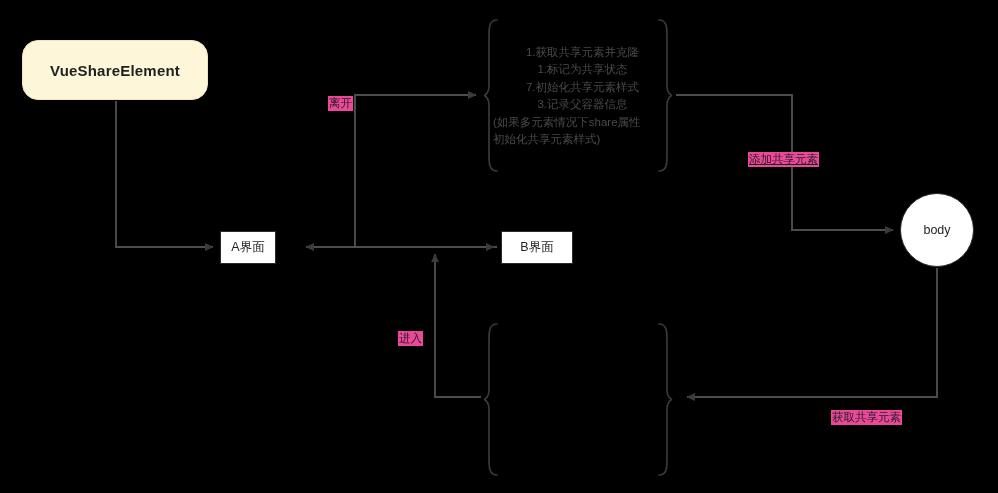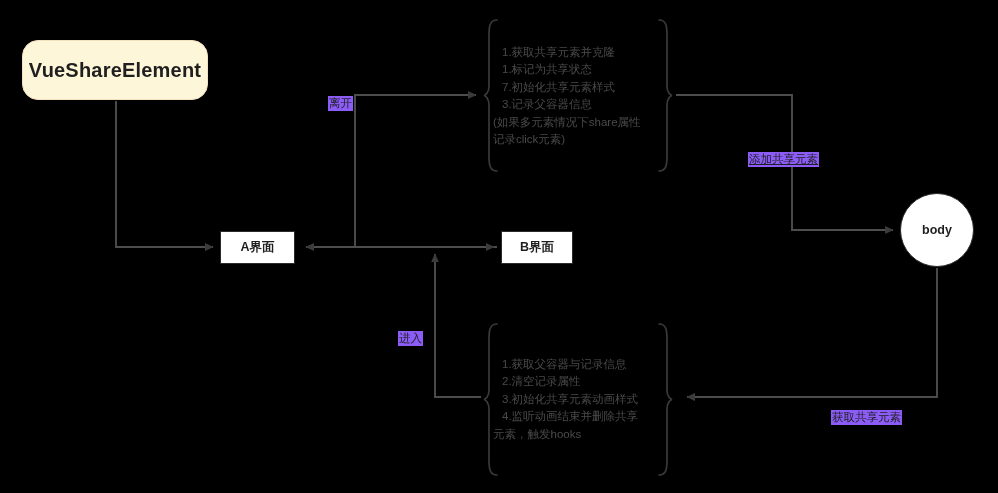--- a/index.html
+++ b/index.html
@@ -24,45 +24,44 @@
   }
 
   
   .node {
     position: absolute;
     box-sizing: border-box;
     display: flex;
     align-items: center;
     justify-content: center;
     text-align: center;
-    font-weight: bold;
   }
 
   .rounded-node {
     left: 22px;
     top: 40px;
     width: 186px;
     height: 60px;
     background: #fdf6d8;
     border: 1.4px solid #f3e2c0;
     border-radius: 16px;
     color: #1f1f1f;
-    font-size: 20px;
+    font-size: 15px;
     font-weight: bold;
     letter-spacing: 0.2px;
   }
 
   .rect-node {
     background: #ffffff;
     border: 1.6px solid #2b2b2b;
     color: #1f1f1f;
     font-size: 12.5px;
     height: 33px;
   }
-  .rect-a { left: 220px; top: 231px; width: 75px; }
+  .rect-a { left: 220px; top: 231px; width: 56px; }
   .rect-b { left: 501px; top: 231px; width: 72px; }
 
   .circle-node {
     left: 900px;
     top: 193px;
     width: 74px;
     height: 74px;
     background: #ffffff;
     border: 1.8px solid #2b2b2b;
     border-radius: 50%;
@@ -91,26 +90,26 @@
     right: 10px;
     top: 50%;
     transform: translateY(-50%);
     color: #4a4a4a;
     font-size: 11.5px;
     line-height: 17.5px;
     text-align: left;
     white-space: normal;
   }
   .brace-text .ln { display: block; }
-  .brace-text .ind { padding-left: 9px; }
+  .brace-text .ind { padding-left: 9px; text-align: center; }
 
   
   .edge-label {
     position: absolute;
-    background: #8b5cf6;
+    background: #ec4899;
     color: #1f1f1f;
     font-size: 11.5px;
     line-height: 15px;
     padding: 0 1px;
     white-space: nowrap;
   }
   .lbl-leave   { left: 328px; top: 96px; }
   .lbl-enter   { left: 398px; top: 331px; }
   .lbl-add     { left: 748px; top: 152px; text-decoration: underline; }
   .lbl-get     { left: 831px; top: 410px; }
@@ -154,36 +153,29 @@
     <svg class="brace-svg" viewBox="0 0 190 155" preserveAspectRatio="none">
       <path d="M 14,2 C 6,2 6,10 6,18 L 6,68 C 6,74 3,77 1,77.5 C 3,78 6,81 6,87 L 6,137 C 6,145 6,153 14,153" fill="none" stroke="#3a3a3a" stroke-width="1.7" stroke-linecap="round"></path>
       <path d="M 176,2 C 184,2 184,10 184,18 L 184,68 C 184,74 187,77 189,77.5 C 187,78 184,81 184,87 L 184,137 C 184,145 184,153 176,153" fill="none" stroke="#3a3a3a" stroke-width="1.7" stroke-linecap="round"></path>
     </svg>
     <div class="brace-text">
       <span class="ln ind">1.获取共享元素并克隆</span>
       <span class="ln ind">1.标记为共享状态</span>
       <span class="ln ind">7.初始化共享元素样式</span>
       <span class="ln ind">3.记录父容器信息</span>
       <span class="ln">(如果多元素情况下share属性</span>
-      <span class="ln">记录click元素)</span>
+      <span class="ln">初始化共享元素样式)</span>
     </div>
   </div>
 
   <div class="brace-block brace-bottom">
     <svg class="brace-svg" viewBox="0 0 190 155" preserveAspectRatio="none">
       <path d="M 14,2 C 6,2 6,10 6,18 L 6,68 C 6,74 3,77 1,77.5 C 3,78 6,81 6,87 L 6,137 C 6,145 6,153 14,153" fill="none" stroke="#3a3a3a" stroke-width="1.7" stroke-linecap="round"></path>
       <path d="M 176,2 C 184,2 184,10 184,18 L 184,68 C 184,74 187,77 189,77.5 C 187,78 184,81 184,87 L 184,137 C 184,145 184,153 176,153" fill="none" stroke="#3a3a3a" stroke-width="1.7" stroke-linecap="round"></path>
     </svg>
-    <div class="brace-text">
-      <span class="ln ind">1.获取父容器与记录信息</span>
-      <span class="ln ind">2.清空记录属性</span>
-      <span class="ln ind">3.初始化共享元素动画样式</span>
-      <span class="ln ind">4.监听动画结束并删除共享</span>
-      <span class="ln">元素，触发hooks</span>
-    </div>
   </div>
 
   <div class="edge-label lbl-leave">离开</div>
 
   <div class="edge-label lbl-enter">进入</div>
 
   <div class="edge-label lbl-add">添加共享元素</div>
 
   <div class="edge-label lbl-get">获取共享元素</div>
 

